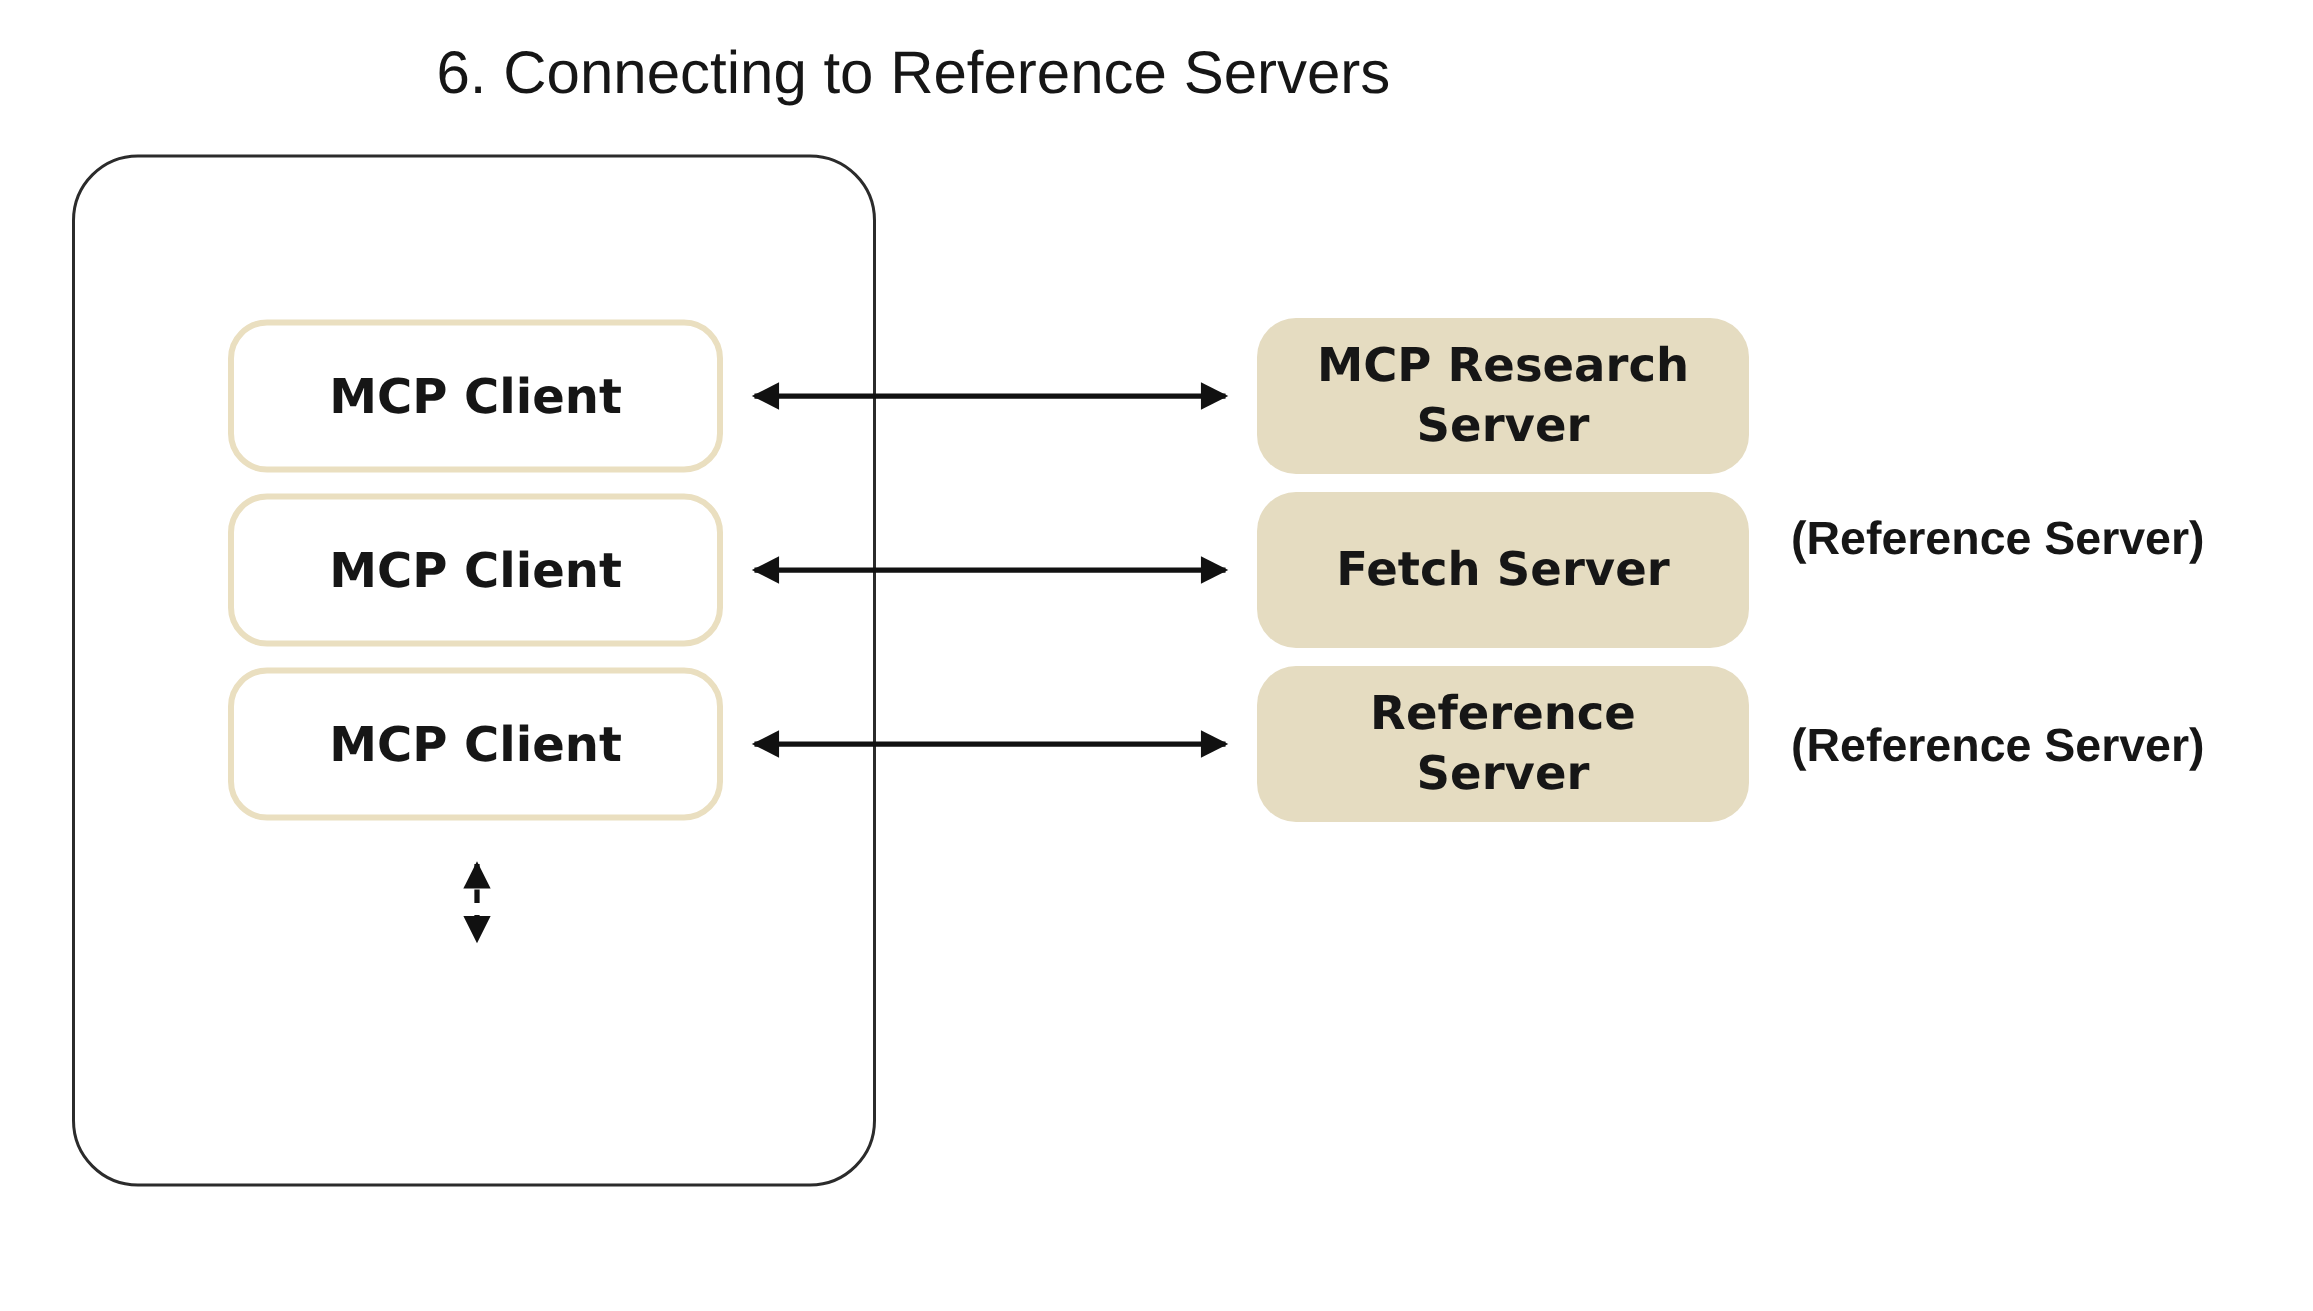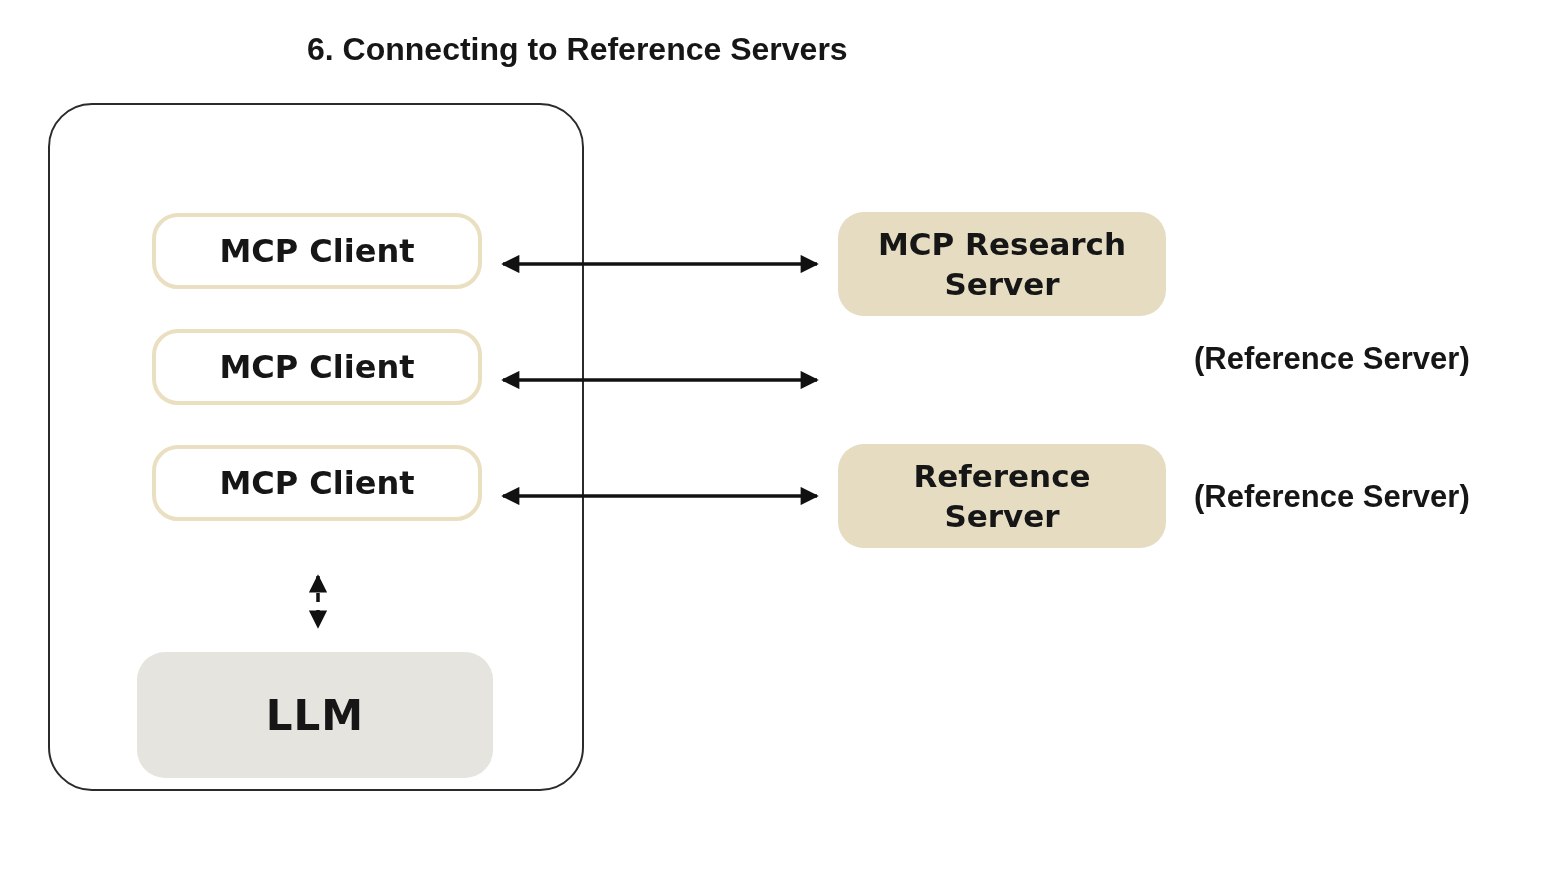--- a/index.html
+++ b/index.html
@@ -18,38 +18,38 @@
     background:var(--bg);
     overflow:hidden;
     font-family:"DejaVu Sans", sans-serif;
     color:var(--text);
   }
   .abs{position:absolute;}
 
   .page-title{
     left:291px;top:31px;
     font-family:"Liberation Sans", sans-serif;
-    font-weight:bold;font-size:32px;line-height:36px;
-    color:var(--text);white-space:nowrap;margin-left:16px;
+    font-weight:normal;font-size:40px;line-height:36px;
+    color:var(--text);white-space:nowrap;
   }
 
   .chatbot-container{
     left:48px;top:103px;width:536px;height:688px;
     border:2px solid var(--container-border);
     border-radius:44px;background:var(--bg);
     box-sizing:border-box;
   }
   .chatbot-title{
     left:84px;top:135px;
     font-weight:bold;font-size:32px;line-height:38px;
     white-space:nowrap;color:var(--text);
   }
 
   .client-box{
-    left:152px;width:330px;height:76px;
+    left:152px;width:330px;height:102px;
     background:#ffffff;
     border:4px solid var(--client-border);
     border-radius:26px;box-sizing:border-box;
     display:flex;align-items:center;justify-content:center;
     font-weight:bold;font-size:32px;color:var(--text);
     white-space:nowrap;
   }
   .client-1{top:213px;}
   .client-2{top:329px;}
   .client-3{top:445px;}
@@ -109,27 +109,27 @@
   <div class="abs client-box client-1">
     <span>MCP Client</span>
   </div>
   <div class="abs client-box client-2">
     <span>MCP Client</span>
   </div>
   <div class="abs client-box client-3">
     <span>MCP Client</span>
   </div>
 
-  <div class="abs llm-box">
-    <span>LLM</span>
-  </div>
 
   <div class="abs server-box server-1">
     <span>MCP Research
 Server</span>
+  </div>
+  <div class="abs server-box server-2">
+    <span>Fetch Server</span>
   </div>
   <div class="abs server-box server-3">
     <span>Reference
 Server</span>
   </div>
 
   <div class="abs ref-label ref-label-2">(Reference Server)</div>
   <div class="abs ref-label ref-label-3">(Reference Server)</div>
 
   <svg class="abs arrow-layer" width="1542" height="874" viewBox="0 0 1542 874" xmlns="http://www.w3.org/2000/svg" aria-hidden="true">

